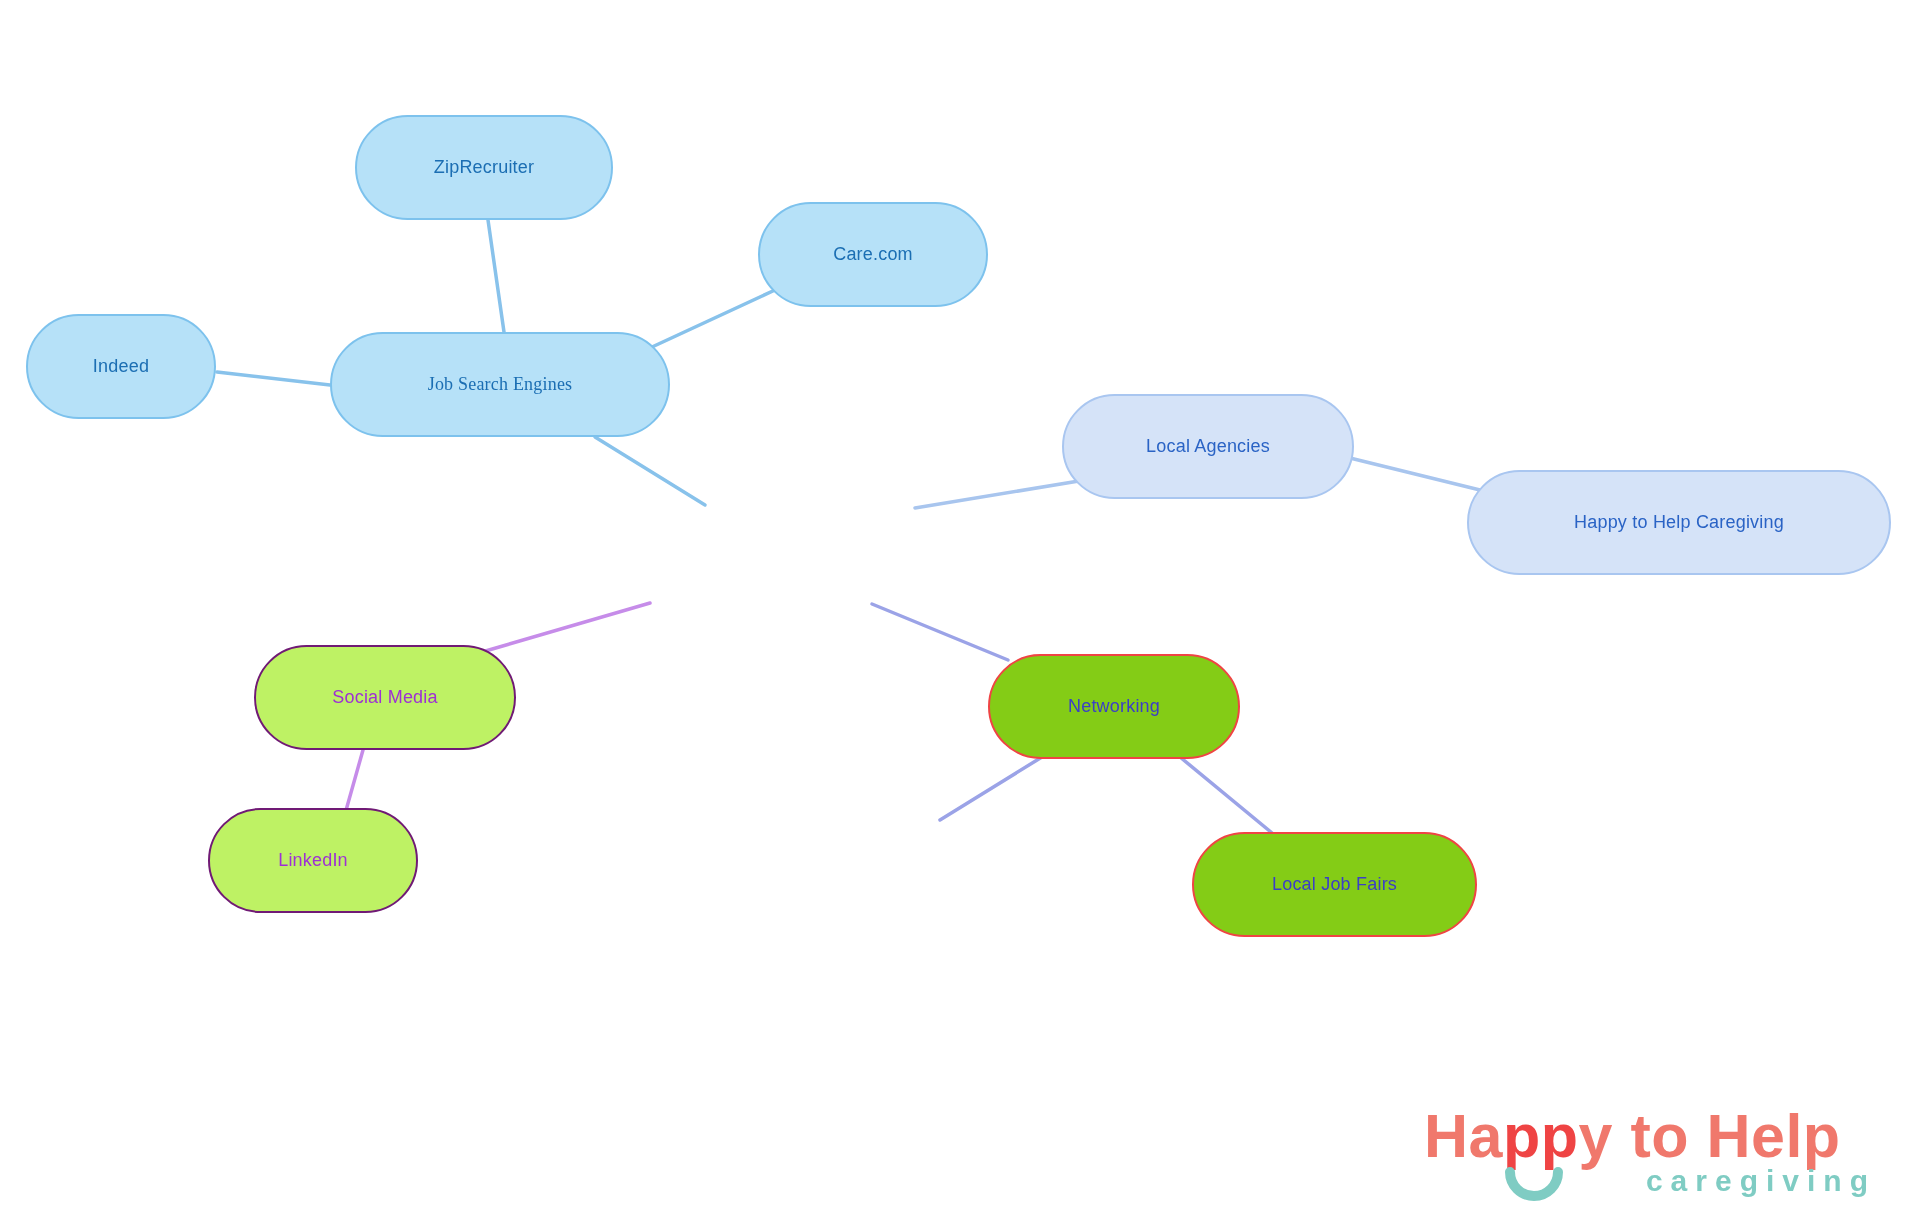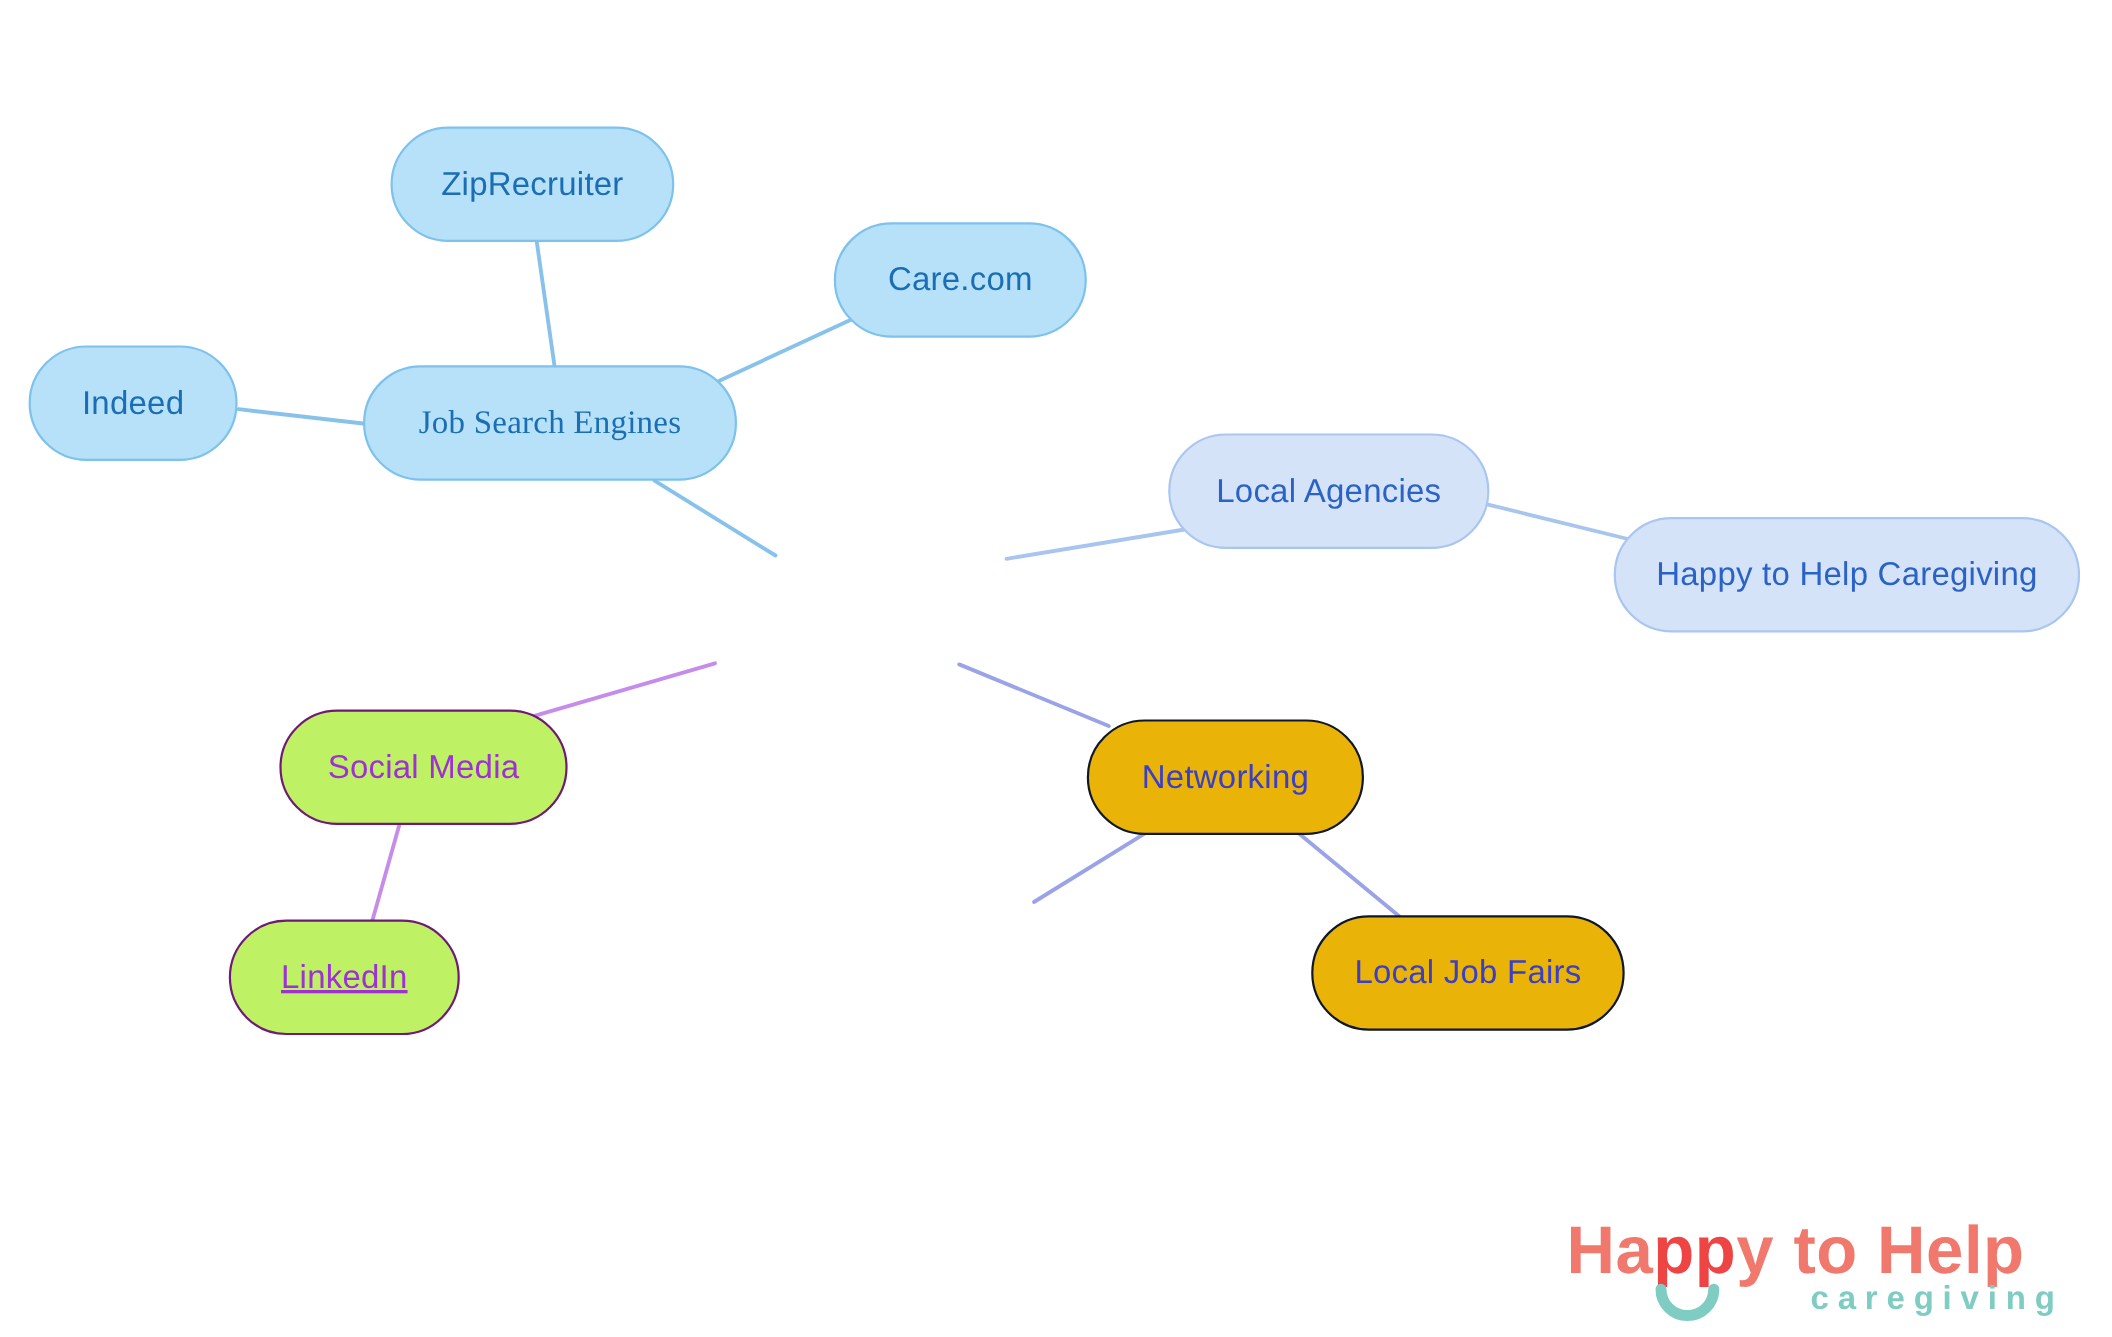--- a/index.html
+++ b/index.html
@@ -26,21 +26,21 @@
   .e-lilac      { stroke: #c68ce9; }
   .e-peripurple { stroke: #9ba3e7; }
 
   .node {
     position: absolute;
     border-radius: 54px;
     display: flex;
     align-items: center;
     justify-content: center;
     box-sizing: border-box;
-    font-size: 30px;
+    font-size: 18px;
     font-weight: 500;
     letter-spacing: 0.2px;
     white-space: nowrap;
   }
   .node.root {
     background: #161d29;
     color: #ffffff;
     border: none;
   }
   .node.sky {
@@ -52,22 +52,22 @@
     background: #d5e3f8;
     border: 2px solid #a9c6f0;
     color: #2a63c5;
   }
   .node.lilac {
     background: #bef264;
     border: 2px solid #701a75;
     color: #9e30d4;
   }
   .node.peripurple {
-    background: #eab308;
-    border: 2px solid #0f172a;
+    background: #84cc16;
+    border: 2px solid #ef4444;
     color: #3b3fc6;
   }
 
   
   .logo {
     position: absolute;
     left: 1424px;
     top: 1104px;
     width: 452px;
     text-align: right;
@@ -134,21 +134,21 @@
   <div class="node periblue" style="left:1062px; top:394px; width:292px; height:105px;">
     <span>Local Agencies</span>
   </div>
   <div class="node periblue" style="left:1467px; top:470px; width:424px; height:105px;">
     <span>Happy to Help Caregiving</span>
   </div>
 
   <div class="node lilac" style="left:254px; top:645px; width:262px; height:105px;">
     <span>Social Media</span>
   </div>
-  <div class="node lilac" style="left:208px; top:836px; width:210px; height:105px;text-decoration:underline;">
+  <div class="node lilac" style="left:208px; top:808px; width:210px; height:105px;">
     <span>LinkedIn</span>
   </div>
 
   <div class="node peripurple" style="left:988px; top:654px; width:252px; height:105px;">
     <span>Networking</span>
   </div>
   <div class="node peripurple" style="left:1192px; top:832px; width:285px; height:105px;">
     <span>Local Job Fairs</span>
   </div>
 

